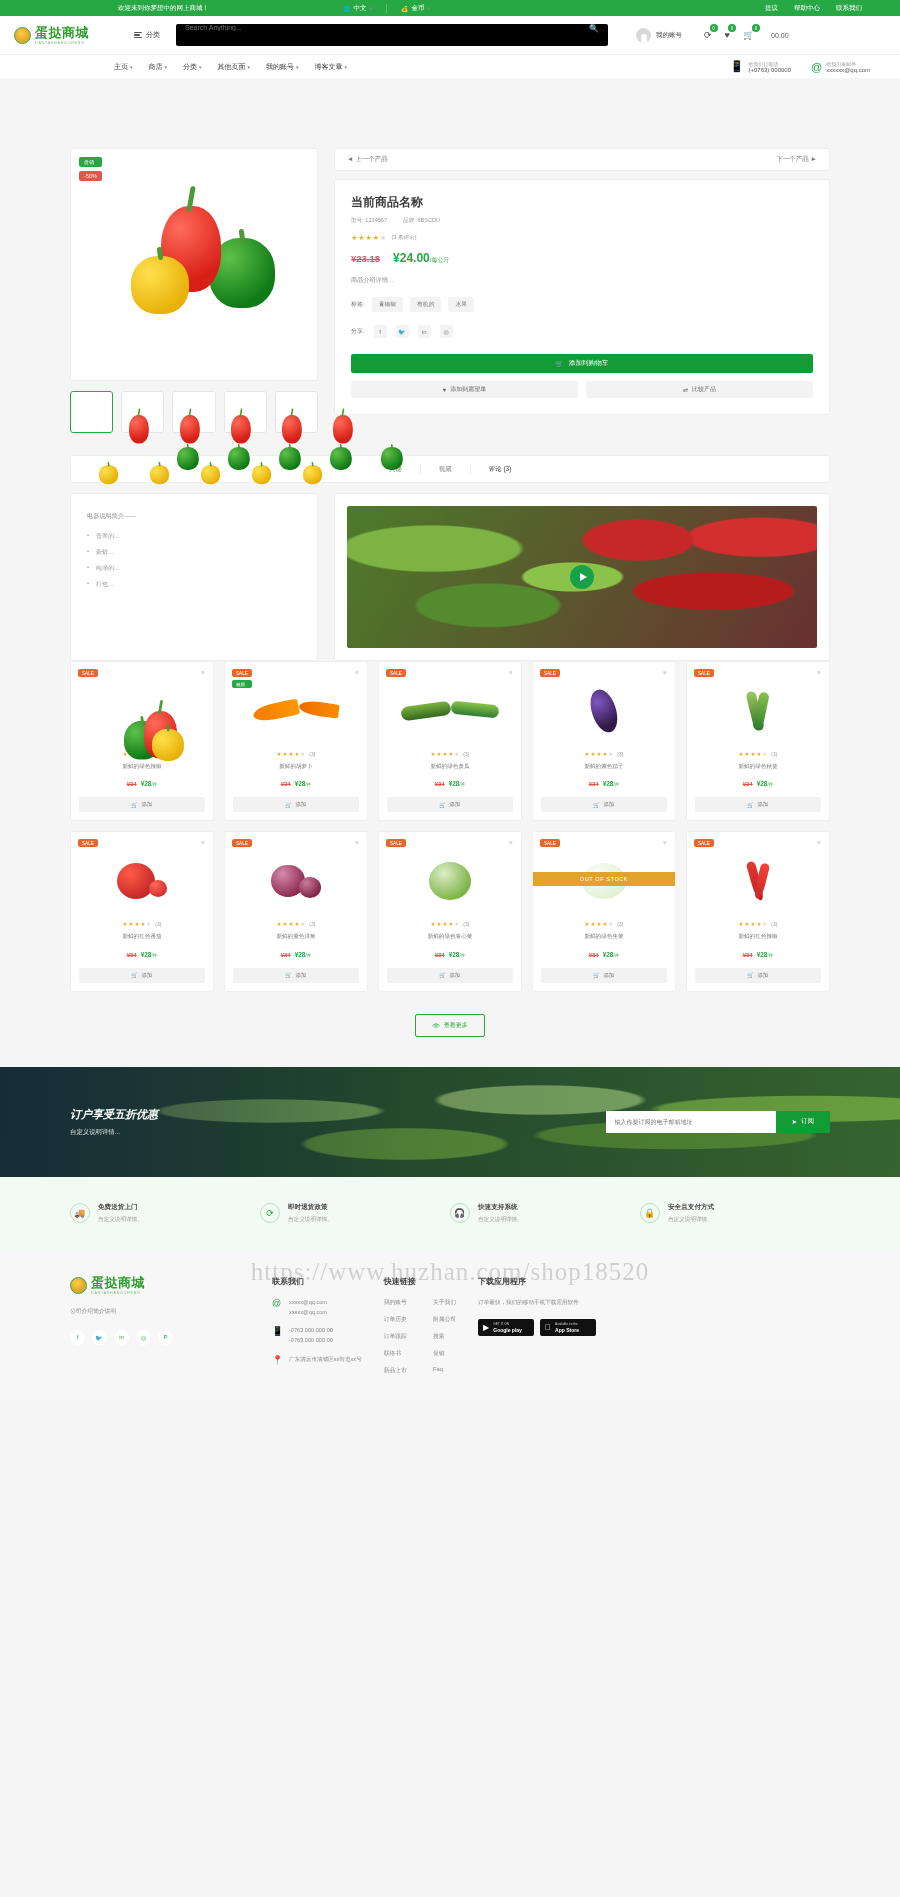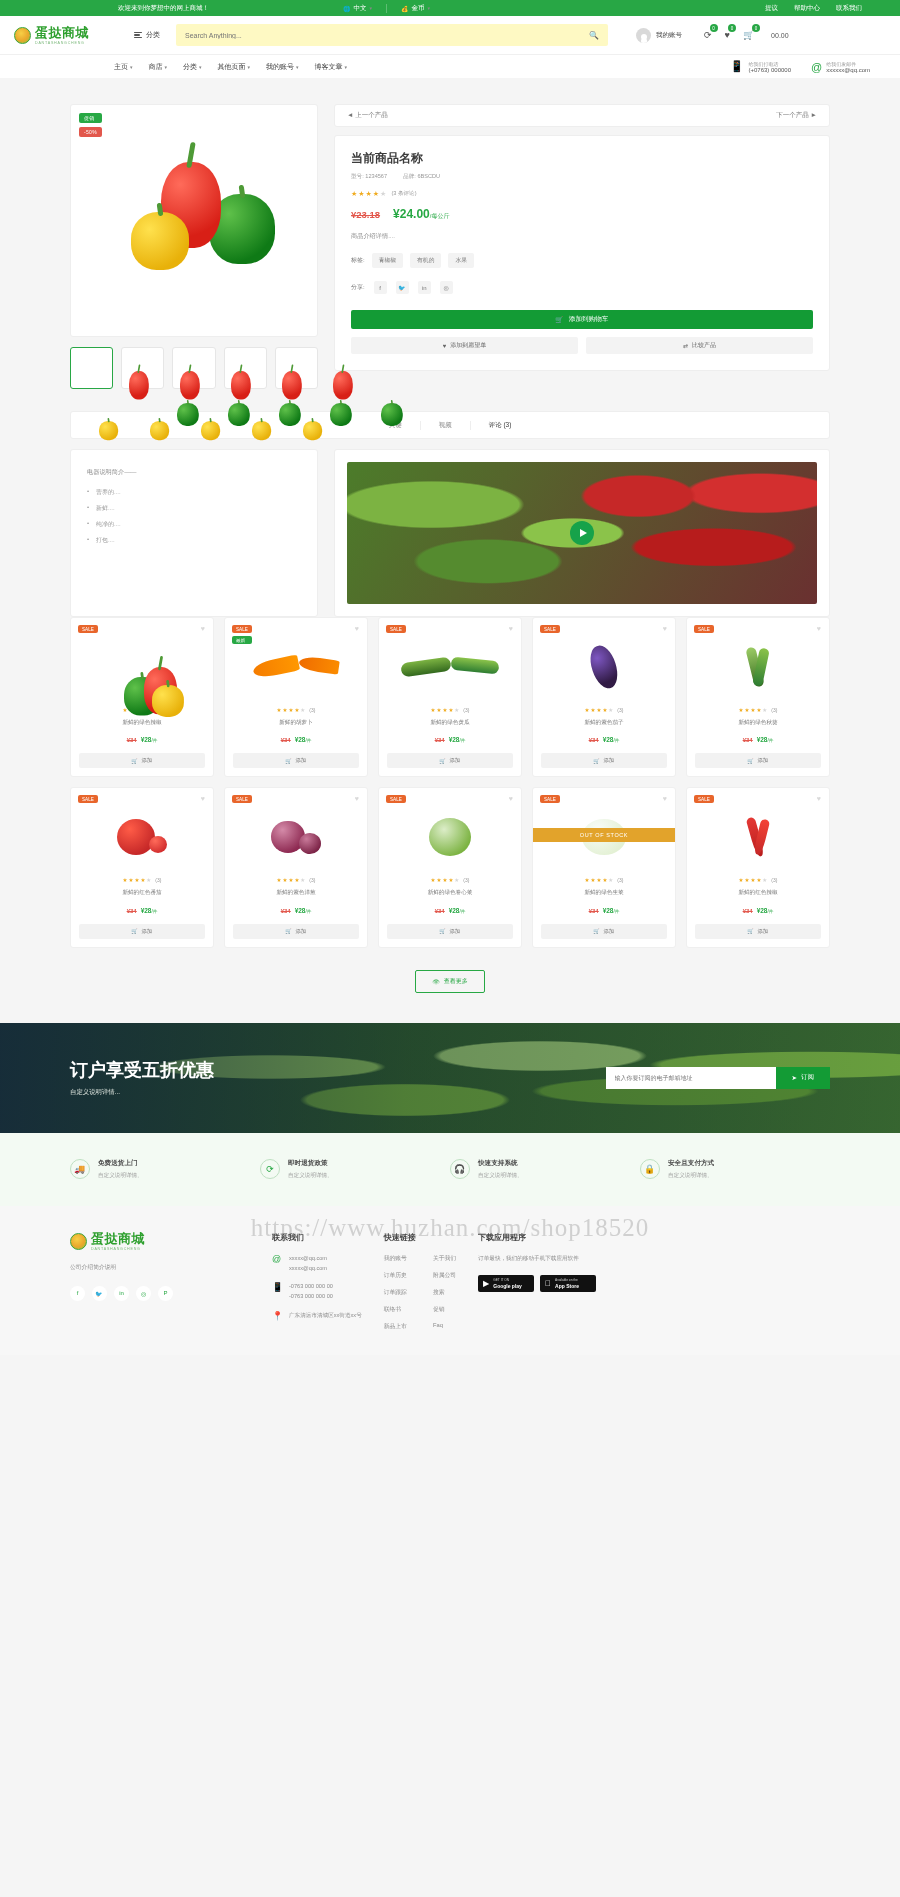--- a/index.html
+++ b/index.html
@@ -51,25 +51,25 @@
 
   .cat-btn { display: flex; align-items: center; gap: 4px; font-size: 7px; color: #444; margin-left: 14px; }
   .cat-bars { display: inline-flex; flex-direction: column; gap: 1.4px; }
   .cat-bars i { display: block; height: 1.4px; background: #555; border-radius: 1px; }
   .cat-bars i:nth-child(1) { width: 8px; }
   .cat-bars i:nth-child(2) { width: 6px; }
   .cat-bars i:nth-child(3) { width: 8px; }
 
   .search-wrap {
     flex: 1;
-    background: #fef9c3;
+    background: #000000;
     height: 22px;
     border-radius: 2px;
     display: flex;
-    align-items: center;
+    align-items: flex-start;
     padding: 0 9px;
     margin-left: 6px;
     max-width: 432px;
   }
   .search-input {
     border: none; outline: none; background: transparent;
     flex: 1; font-size: 7px; color: #888;
     font-family: inherit;
   }
   .search-ic { font-size: 8px; color: #666; }
@@ -124,21 +124,21 @@
       linear-gradient(135deg, #1b5e20, #2e5c27);
     display: flex; flex-direction: column;
     align-items: center; justify-content: center;
     gap: 7px;
   }
   .hero-title { color: #fff; font-size: 17px; font-weight: bold; letter-spacing: 1px; }
   .crumbs { display: flex; align-items: center; gap: 5px; font-size: 6.5px; color: #e4ede4; }
   .crumb-sep { color: #b9cdb9; }
 
   
-  .main-pad { padding: 26px 0 0; }
+  .main-pad { padding: 26px 0 0; margin-top: 44px; }
   .prod-row { display: flex; gap: 16px; }
   .gallery { width: 248px; }
   .gal-main {
     background: #fff; border: 1px solid #eee; border-radius: 3px;
     height: 233px; position: relative;
     display: flex; align-items: center; justify-content: center;
   }
   .gal-badges { position: absolute; top: 8px; left: 8px; display: flex; flex-direction: column; gap: 4px; }
   .bdg { font-size: 5px; color: #fff; padding: 2px 5px; border-radius: 2px; letter-spacing: .3px; }
   .bdg-sale { background: #27a844; }
@@ -295,21 +295,21 @@
     background:
       linear-gradient(90deg, rgba(20,40,60,.80) 0%, rgba(25,60,40,.45) 45%, rgba(40,90,40,.35) 100%),
       radial-gradient(ellipse at 30% 40%, #9ccc65 0 12%, transparent 13%),
       radial-gradient(ellipse at 45% 70%, #7cb342 0 14%, transparent 15%),
       radial-gradient(ellipse at 60% 30%, #aed581 0 13%, transparent 14%),
       radial-gradient(ellipse at 75% 62%, #689f38 0 14%, transparent 15%),
       radial-gradient(ellipse at 90% 38%, #8bc34a 0 13%, transparent 14%),
       linear-gradient(100deg, #20402c, #3e6b34);
   }
   .nl-inner { width: 760px; margin: 0 auto; display: flex; align-items: center; }
-  .nl-h { color: #fff; font-size: 18px; font-weight: bold; }
+  .nl-h { color: #fff; font-size: 11px; font-weight: bold; font-style: italic; }
   .nl-s { color: #dfe6df; font-size: 6.4px; margin-top: 6px; }
   .nl-form { margin-left: auto; display: flex; height: 22px; }
   .nl-input {
     width: 170px; border: none; outline: none; background: #fff;
     font-size: 6px; color: #999; padding: 0 9px; font-family: inherit;
   }
   .nl-btn {
     background: #139b35; color: #fff; border: none;
     font-size: 6.5px; padding: 0 16px; display: flex; align-items: center; gap: 4px;
     font-family: inherit;

